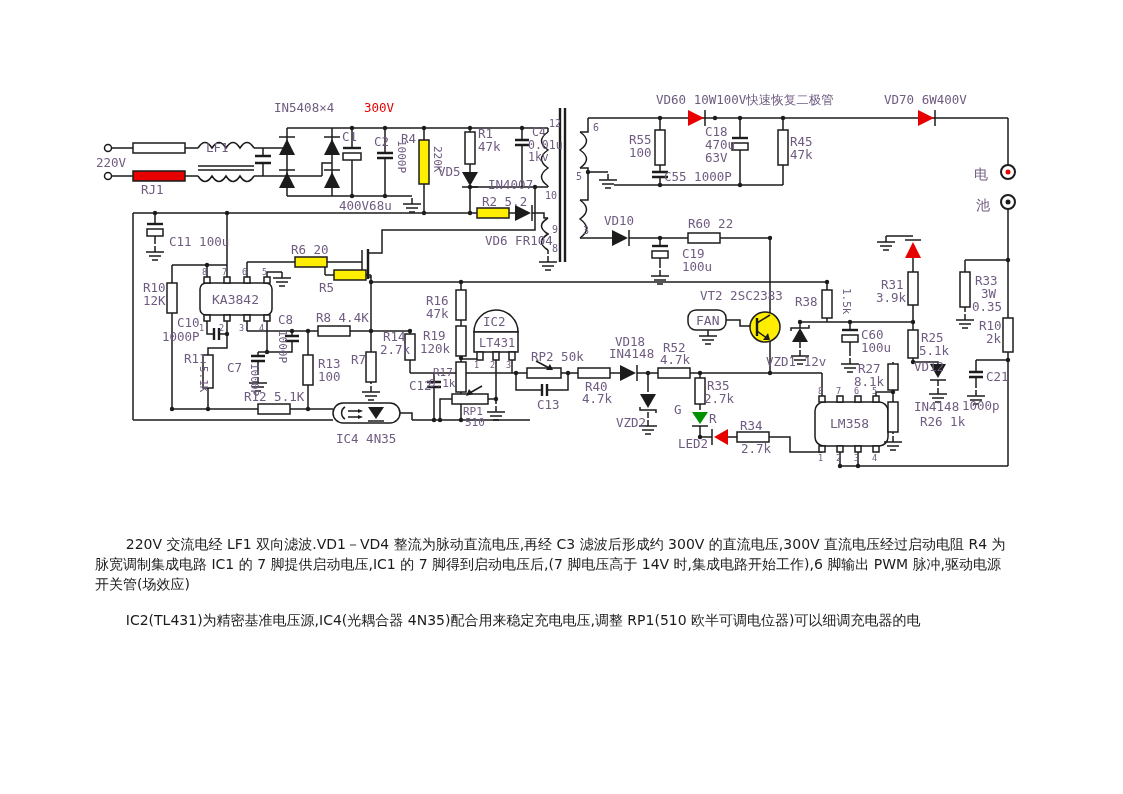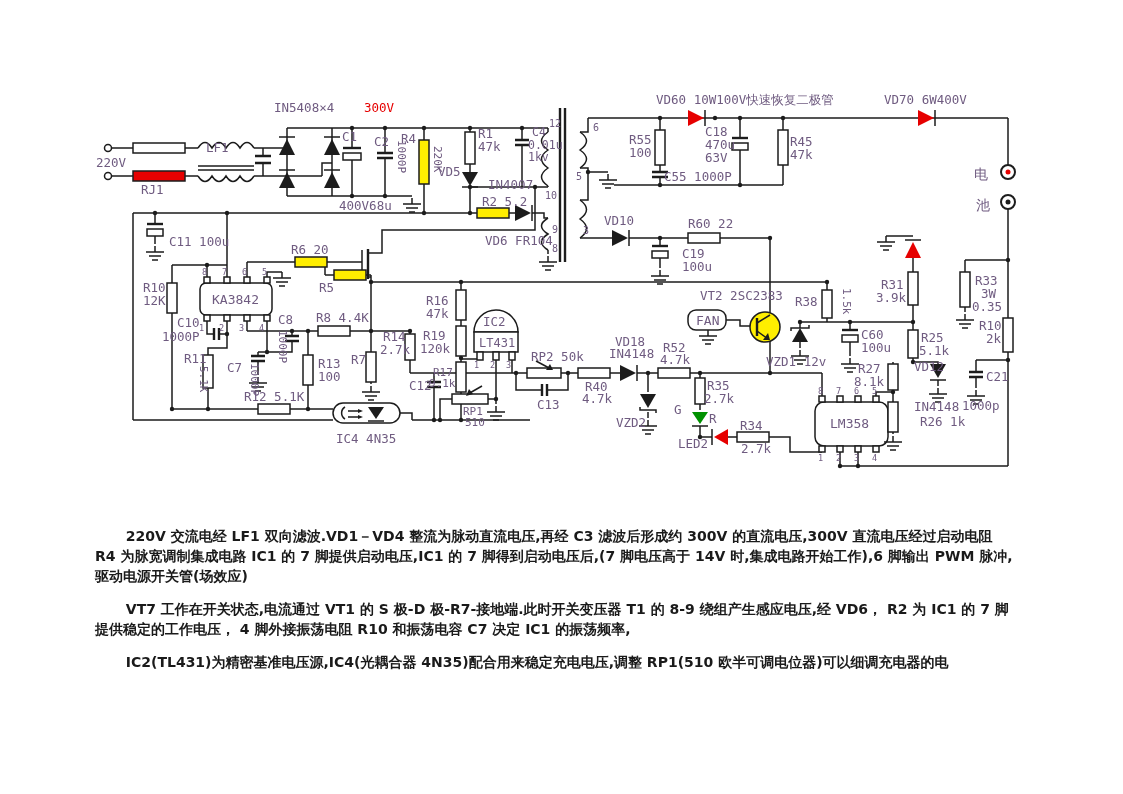--- a/index.html
+++ b/index.html
@@ -14,21 +14,21 @@
   .dk{fill:var(--wire);stroke:none;}
   .dr{fill:var(--red);stroke:none;}
   .dg{fill:var(--green);stroke:none;}
   .nd{fill:var(--wire);}
   .title{position:absolute;left:133px;top:453px;font-family:"DejaVu Serif",serif;color:var(--ink);
          font-size:21px;letter-spacing:1px;white-space:nowrap;}
   .title .date{font-size:14.5px;margin-left:14px;letter-spacing:0;}
   .doc{position:absolute;left:95px;top:518px;width:918px;color:var(--ink);
        font-size:14px;line-height:20px;}
   .doc .h{margin:0 0 13px 0;}
-  .doc p{margin:8px 0 13px 0;text-indent:2.2em;font-weight:bold;}
+  .doc p{margin:16px 0 13px 0;text-indent:2.2em;}
 </style>
 </head>
 <body>
 
 <div class="page">
 
 <svg width="1123" height="510" viewBox="0 0 1123 510" style="position:absolute;left:0;top:0;">
   <defs>
     <g id="gnd">
           <path class="w" d="M0,0 V6 M-9,6 H9 M-6,10 H6 M-3,14 H3"></path>
@@ -504,17 +504,16 @@
         <text x="872" y="461" font-size="8.5" fill="#6f5b80">4</text>
         <text x="474" y="368" font-size="8.5" fill="#6f5b80">1</text>
         <text x="490" y="368" font-size="8.5" fill="#6f5b80">2</text>
         <text x="506" y="368" font-size="8.5" fill="#6f5b80">3</text>
       </g>
 </svg>
 
 
 <div class="doc">
   <p>220V 交流电经 LF1 双向滤波.VD1－VD4 整流为脉动直流电压,再经 C3 滤波后形成约 300V 的直流电压,300V 直流电压经过启动电阻 R4 为脉宽调制集成电路 IC1 的 7 脚提供启动电压,IC1 的 7 脚得到启动电压后,(7 脚电压高于 14V 时,集成电路开始工作),6 脚输出 PWM 脉冲,驱动电源开关管(场效应)</p>
-  <p>VT7 工作在开关状态,电流通过 VT1 的 S 极-D 极-R7-接地端.此时开关变压器 T1 的 8-9 绕组产生感应电压,经 VD6， R2 为 IC1 的 7 脚提供稳定的工作电压， 4 脚外接振荡电阻 R10 和振荡电容 C7 决定 IC1 的振荡频率,</p>
   <p>IC2(TL431)为精密基准电压源,IC4(光耦合器 4N35)配合用来稳定充电电压,调整 RP1(510 欧半可调电位器)可以细调充电器的电</p>
 </div>
 
 </div>
 
 </body></html>

